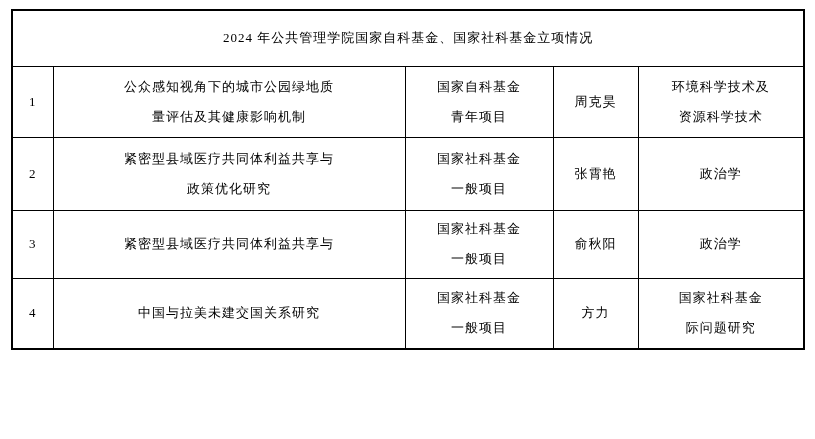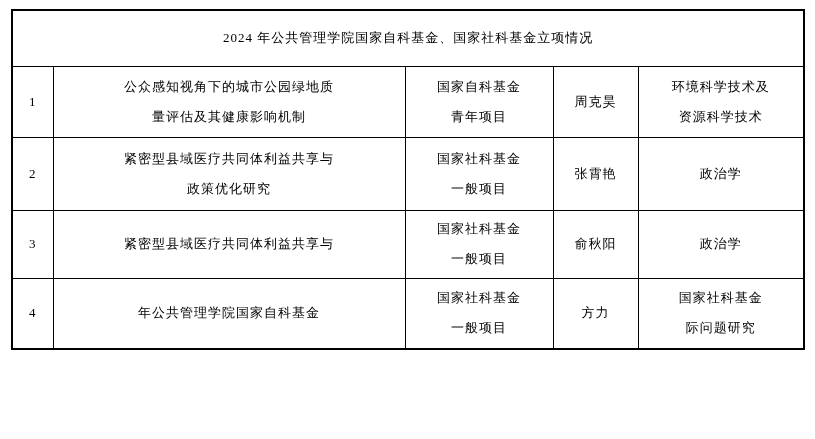--- a/index.html
+++ b/index.html
@@ -96,21 +96,21 @@
     <tr class="row-3">
       <td>3</td>
       <td>紧密型县域医疗共同体利益共享与</td>
       <td>国家社科基金
 一般项目</td>
       <td>俞秋阳</td>
       <td>政治学</td>
     </tr>
     <tr class="row-4">
       <td>4</td>
-      <td>年公共管理学院国家自科基金</td>
+      <td>中国与拉美未建交国关系研究</td>
       <td>国家社科基金
 一般项目</td>
       <td>方力</td>
       <td>国家社科基金
 际问题研究</td>
     </tr>
   </tbody>
 </table>
 
 </body></html>

